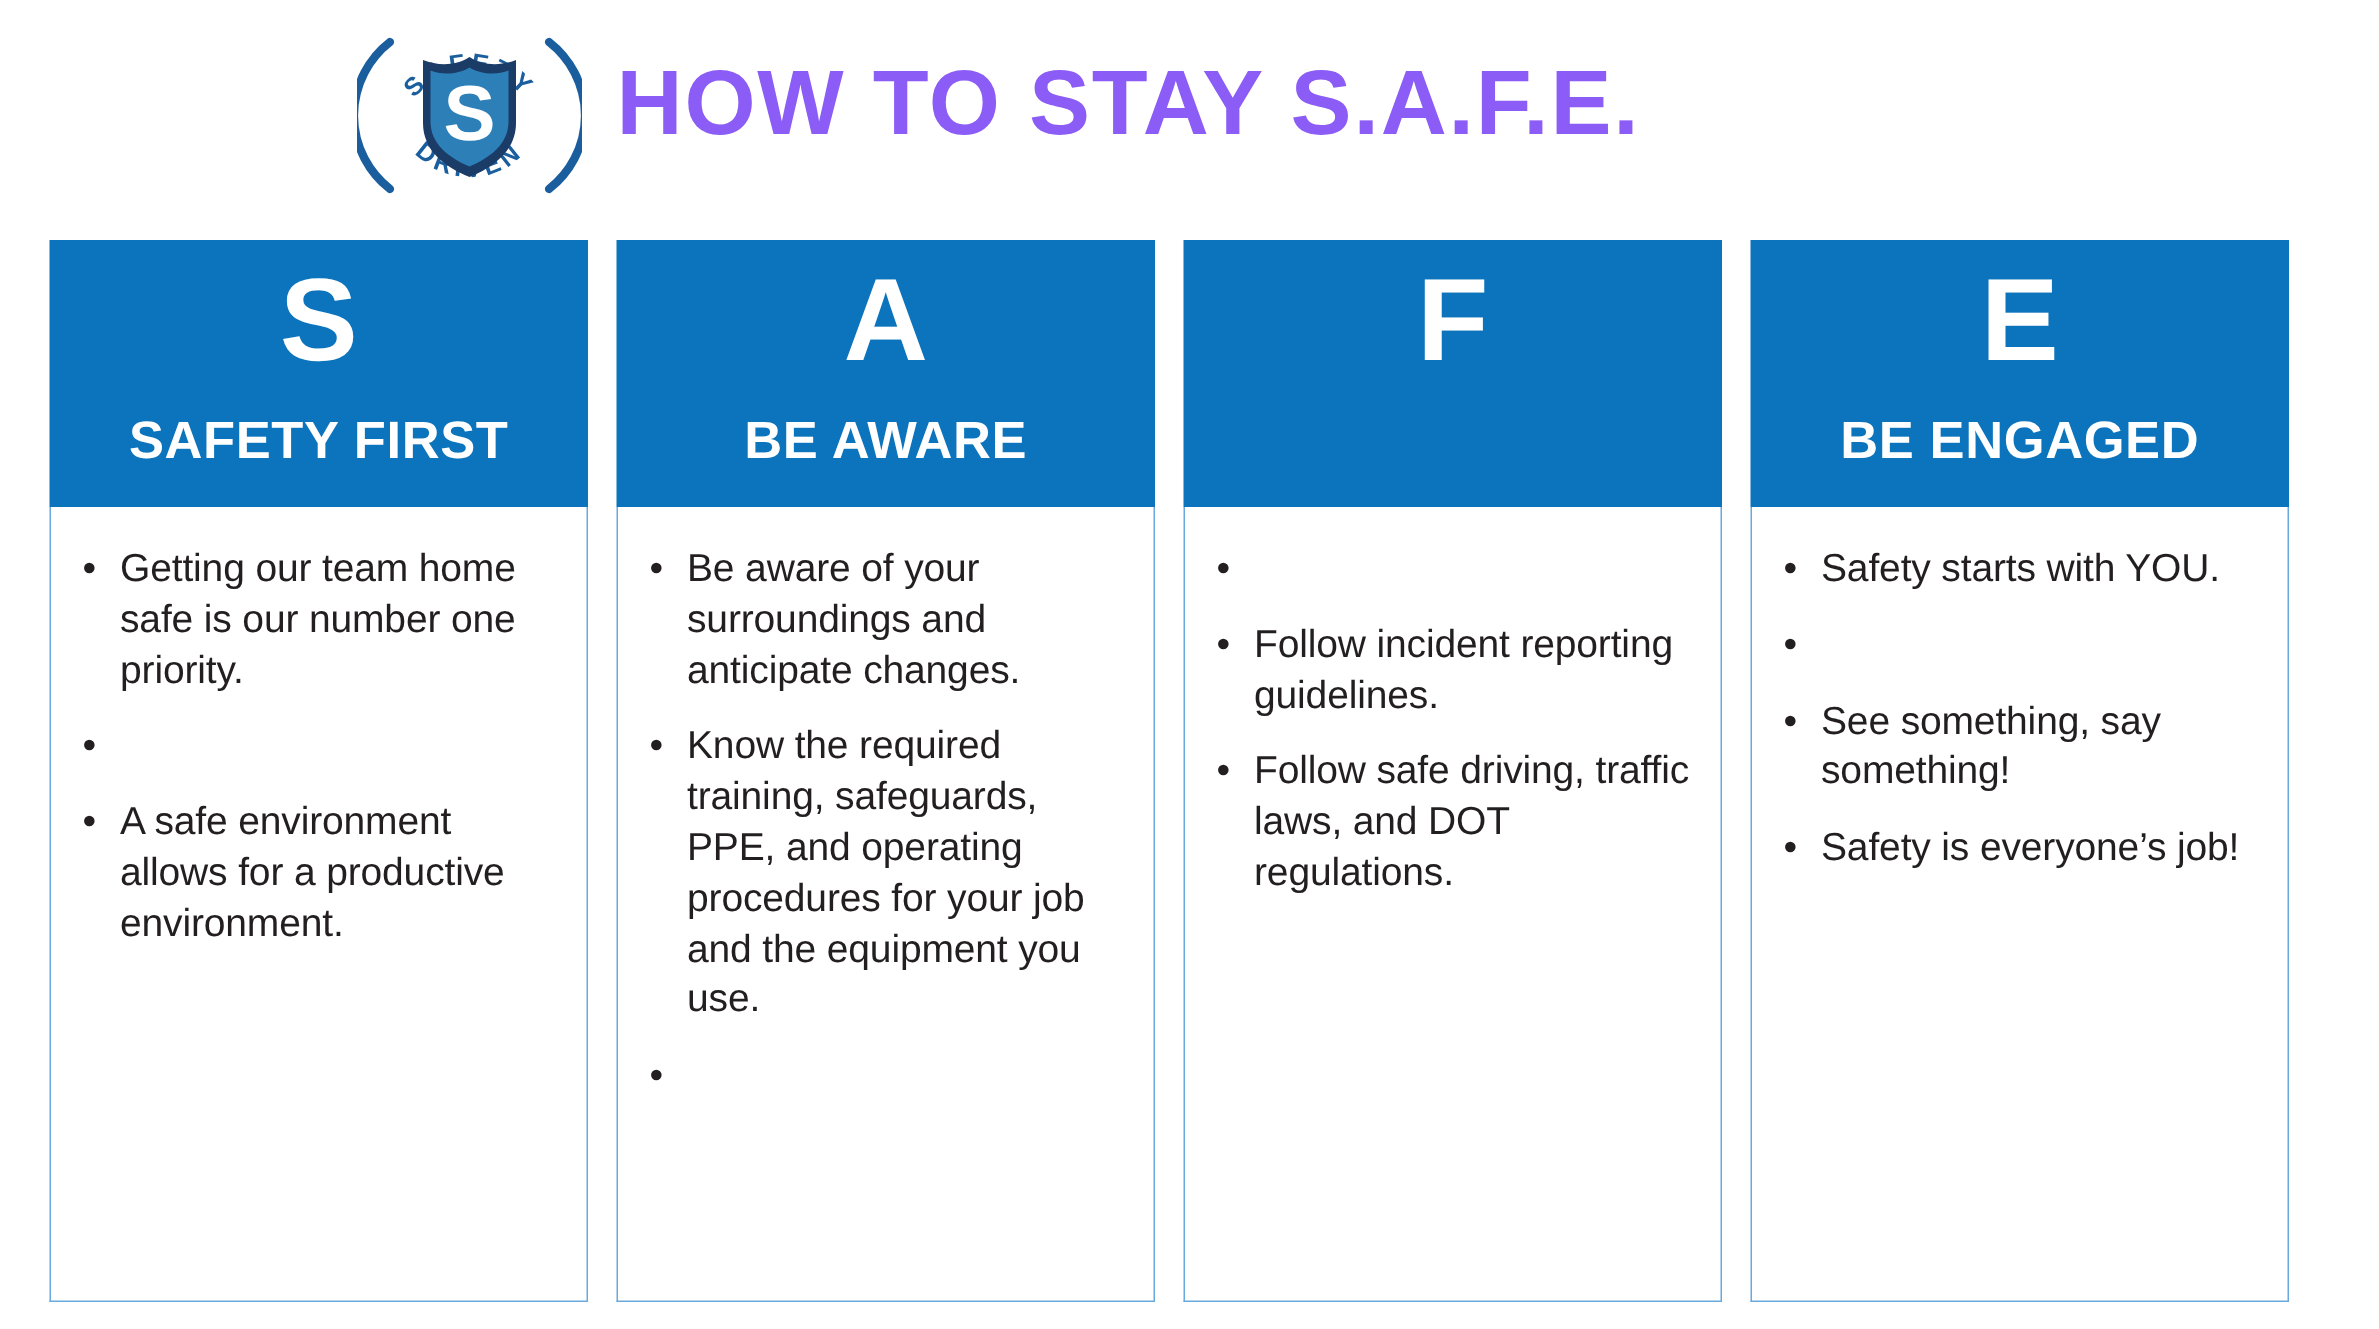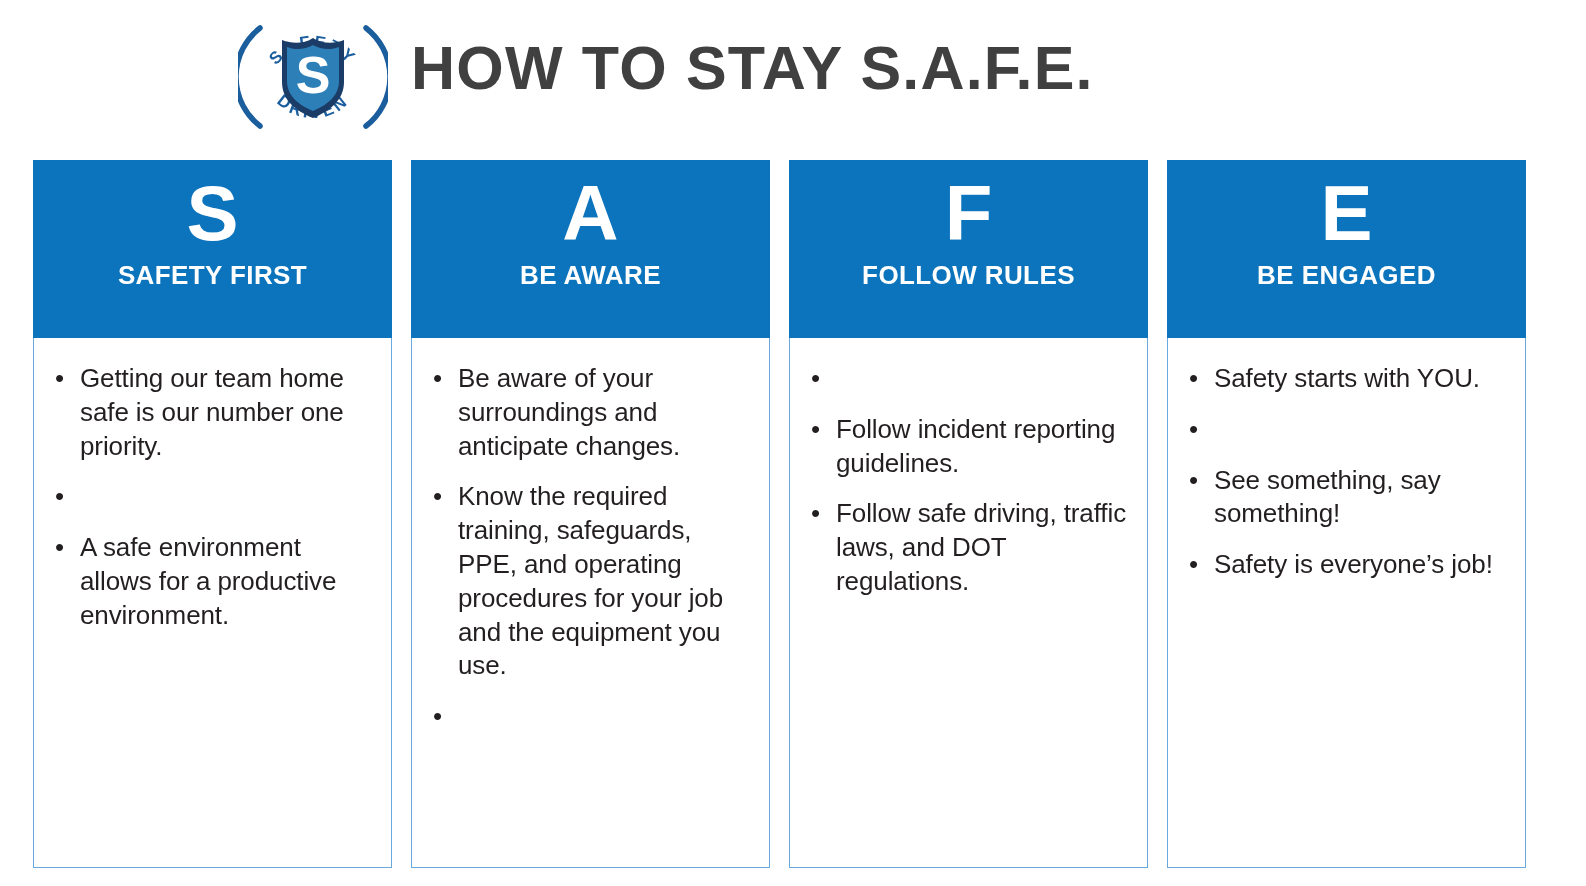--- a/index.html
+++ b/index.html
@@ -32,21 +32,21 @@
     width: 150px;
     height: 142px;
   }
   .page-title {
     position: absolute;
     left: 411px;
     top: 38px;
     font-size: 61px;
     font-weight: bold;
     letter-spacing: 1.2px;
-    color: #404040;
+    color: #8b5cf6;
     line-height: 1;
     white-space: nowrap;
     font-family: "Liberation Sans", sans-serif;
   }
 
   
   .columns {
     position: absolute;
     top: 160px;
     left: 33px;
@@ -72,24 +72,24 @@
   }
   .card-letter {
     color: #ffffff;
     font-size: 78px;
     font-weight: bold;
     line-height: 1.02;
     letter-spacing: 0px;
   }
   .card-title {
     color: #ffffff;
-    font-size: 26px;
+    font-size: 35px;
     font-weight: bold;
     letter-spacing: 0.4px;
-    margin-top: 6px;
+    margin-top: 20px;
     white-space: nowrap;
   }
   .card-body {
     flex: 1;
     background: #ffffff;
     border: 1.6px solid #6aa9dd;
     border-top: none;
     box-sizing: border-box;
     padding: 24px 14px 10px 12px;
   }
@@ -210,21 +210,20 @@
         <li class="bullet-item">
           <span class="bullet-dot">•</span>
         </li>
       </ul>
     </div>
   </div>
 
   <div class="card">
     <div class="card-header">
       <div class="card-letter">F</div>
-      <div class="card-title">FOLLOW RULES</div>
     </div>
     <div class="card-body">
       <ul class="bullet-list">
         <li class="bullet-item">
           <span class="bullet-dot">•</span>
         </li>
         <li class="bullet-item">
           <span class="bullet-dot">•</span>
           <span class="bullet-text">Follow incident reporting guidelines.</span>
         </li>

